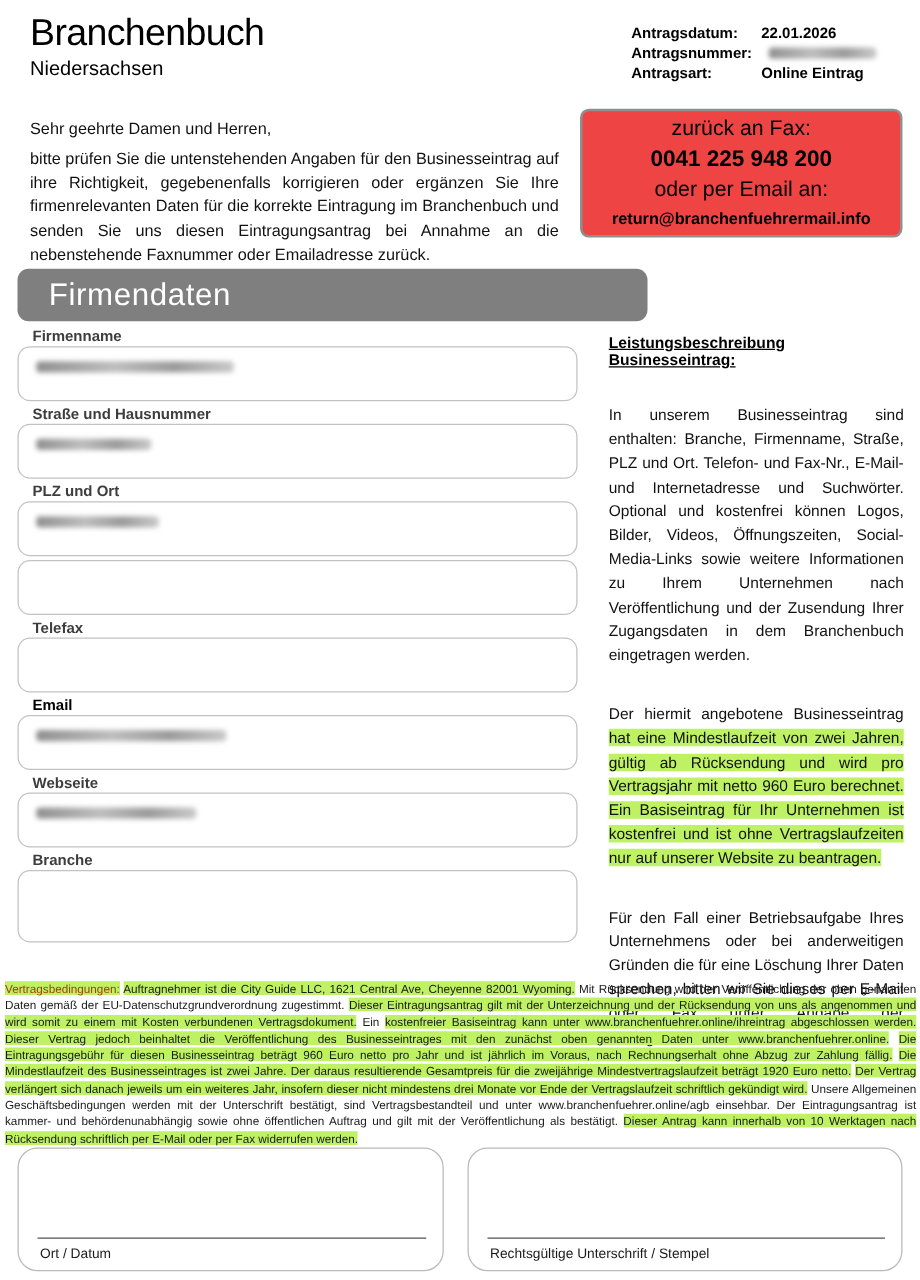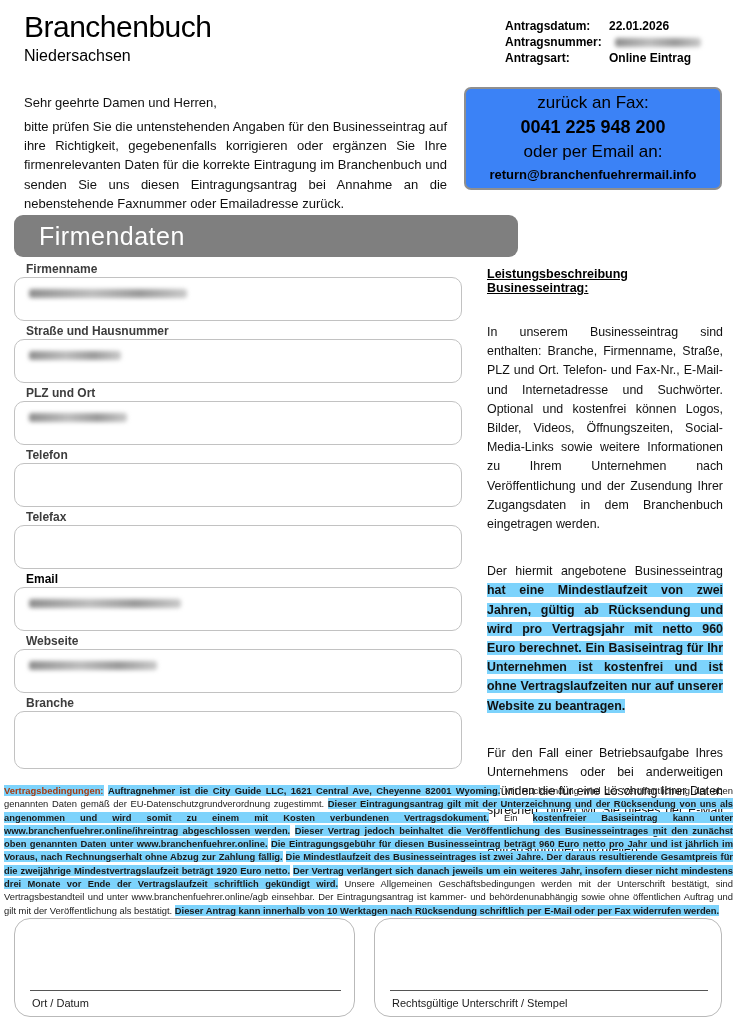--- a/index.html
+++ b/index.html
@@ -16,21 +16,21 @@
   .doc-subtitle { font-size:16px; font-weight:400; color:#000; margin-top:3px; }
 
   .meta-block { position:absolute; left:505px; top:18px; width:225px; font-size:12px; }
   .meta-row { display:flex; align-items:center; height:16px; }
   .meta-label { width:104px; font-weight:700; color:#000; }
   .meta-value { font-weight:700; color:#000; }
   .redacted { background:linear-gradient(90deg,#8f8f8f,#bdbdbd 40%,#9a9a9a 70%,#c9c9c9); filter:blur(2px); border-radius:3px; }
 
   .fax-box {
     position:absolute; left:464px; top:87px; width:258px; height:103px;
-    border:2px solid #8f8f8f; border-radius:7px; background:#3b82f6;
+    border:2px solid #8f8f8f; border-radius:7px; background:#ef4444;
     display:flex; flex-direction:column; justify-content:center; align-items:center;
     text-align:center; padding:4px 2px;
   }
   .fax-line1,.fax-line3 { font-size:17px; color:#000; line-height:24px; }
   .fax-number { font-size:18px; font-weight:700; color:#000; line-height:25px; }
   .fax-email { font-size:13px; font-weight:700; color:#000; line-height:22px; }
 
   .greeting { position:absolute; left:24px; top:95px; font-size:13px; color:#111; }
   .intro-para {
     position:absolute; left:24px; top:117px; width:423px;
@@ -54,21 +54,21 @@
     padding:10px 14px;
   }
   .field-box.tall { height:58px; }
   .value-blob { height:9px; margin-top:1px; }
 
   
   .right-col { position:absolute; left:487px; top:267px; width:236px; color:#111; }
   .desc-heading { font-size:12.5px; font-weight:700; text-decoration:underline; color:#000; margin-bottom:17px; }
   .desc-para { font-size:12.4px; line-height:19.2px; text-align:justify;margin-top:28px; }
   .desc-para.gap { margin-bottom:19px; }
-  .hl { background:#7dd3fc;font-weight:bold; }
+  .hl { background:#bef264; }
 
   
   .terms {
     position:absolute; left:4px; top:784px; width:729px;
     font-size:9.4px; line-height:13.3px; text-align:justify; color:#1a1a1a;
   }
 
   
   .sig-box { position:absolute; top:918px; height:99px; border:1px solid #b9b9b9; border-radius:16px; background:#fff; }
   .sig-box.left { left:14px; width:341px; }
@@ -132,21 +132,20 @@
     </div>
 
     <div class="field">
       <div class="field-label">PLZ und Ort</div>
       <div class="field-box">
         <div class="redacted value-blob" style="width:98px;"></div>
       </div>
     </div>
 
     <div class="field">
-      <div class="field-label">Telefon</div>
       <div class="field-box"></div>
     </div>
 
     <div class="field">
       <div class="field-label">Telefax</div>
       <div class="field-box"></div>
     </div>
 
     <div class="field">
       <div class="field-label black">Email</div>

